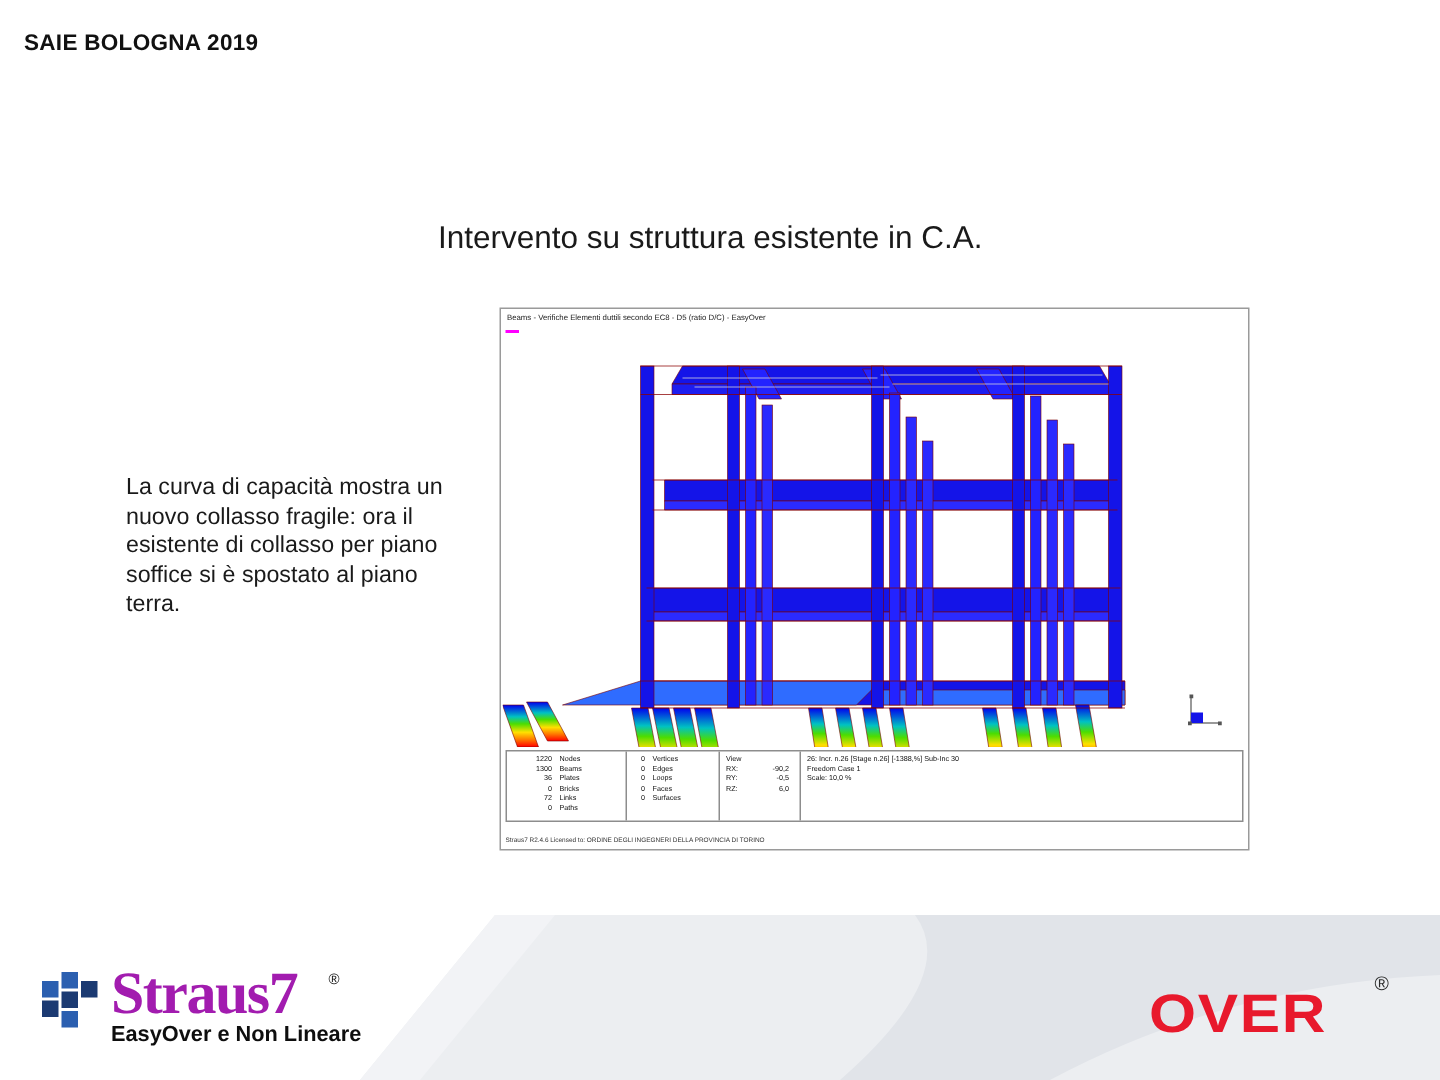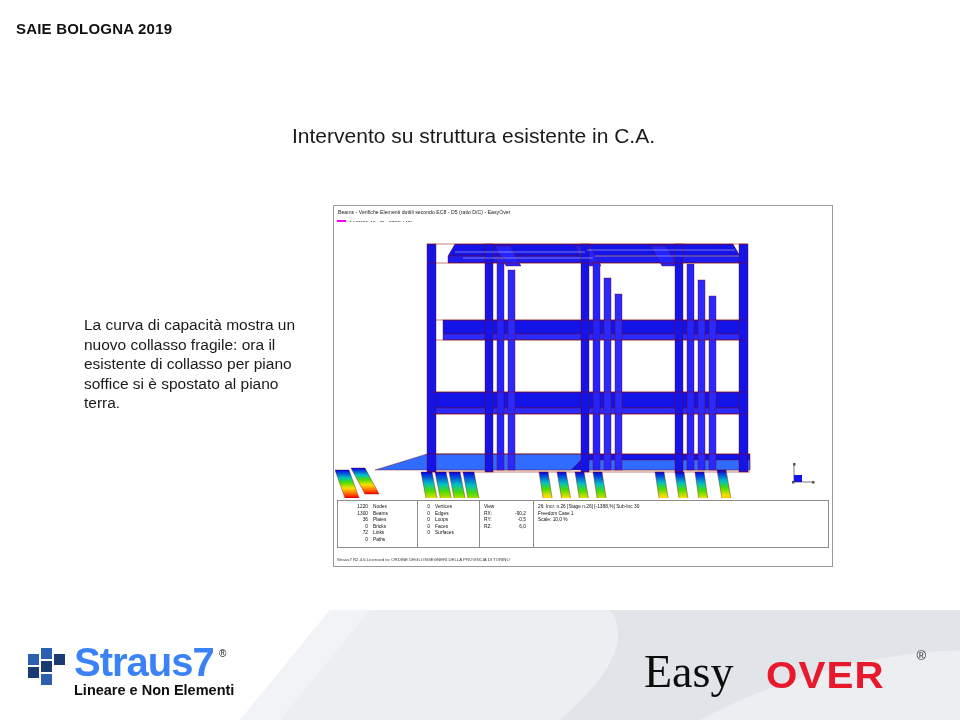--- a/index.html
+++ b/index.html
@@ -12,21 +12,21 @@
 
   
   #slide-title{
     position:absolute;left:16px;top:20px;
     font-size:15px;font-weight:bold;color:#111111;
     letter-spacing:0.2px;
   }
 
   
   #main-heading{
-    position:absolute;left:292px;top:124px;
+    position:absolute;left:292px;top:147px;
     font-size:21px;color:#1a1a1a;font-weight:normal;
     white-space:nowrap;
   }
 
   
   #body-paragraph{
     position:absolute;left:84px;top:315px;
     width:215px;
     font-size:15.5px;line-height:19.5px;color:#1a1a1a;
   }
@@ -123,22 +123,22 @@
   
   #straus7-logo{
     position:absolute;left:28px;bottom:16px;
     width:200px;height:62px;
   }
   #straus7-grid{
     position:absolute;left:0;top:6px;width:40px;height:38px;
   }
   #straus7-wordmark{
     position:absolute;left:46px;top:-2px;
-    font-family:Liberation Sans, sans-serif;
-    font-size:40px;font-weight:bold;color:#3b82f6;
+    font-family:Liberation Serif, serif;
+    font-size:40px;font-weight:bold;color:#a21caf;
     letter-spacing:-1px;line-height:44px;
   }
   #straus7-reg{
     position:absolute;left:191px;top:6px;
     font-size:10px;color:#0e0e0e;
   }
   #straus7-tagline{
     position:absolute;left:46px;top:40px;
     font-size:14.5px;font-weight:bold;color:#0e0e0e;
     white-space:nowrap;
@@ -411,20 +411,19 @@
   <svg id="straus7-grid" viewBox="0 0 40 38">
     <rect x="0" y="6" width="11" height="11" fill="#2b5fb0"></rect>
     <rect x="13" y="0" width="11" height="11" fill="#2b5fb0"></rect>
     <rect x="26" y="6" width="11" height="11" fill="#1b3a72"></rect>
     <rect x="0" y="19" width="11" height="11" fill="#1b3a72"></rect>
     <rect x="13" y="13" width="11" height="11" fill="#1b3a72"></rect>
     <rect x="13" y="26" width="11" height="11" fill="#2b5fb0"></rect>
   </svg>
   <div id="straus7-wordmark">Straus7</div>
   <div id="straus7-reg">®</div>
-  <div id="straus7-tagline">Lineare e Non Elementi</div>
+  <div id="straus7-tagline">EasyOver e Non Lineare</div>
 </div>
 
 <div id="easyover-logo">
-  <div id="easyover-easy">Easy</div>
   <div id="easyover-over">OVER</div>
   <div id="easyover-reg">®</div>
 </div>
 
 </body></html>

